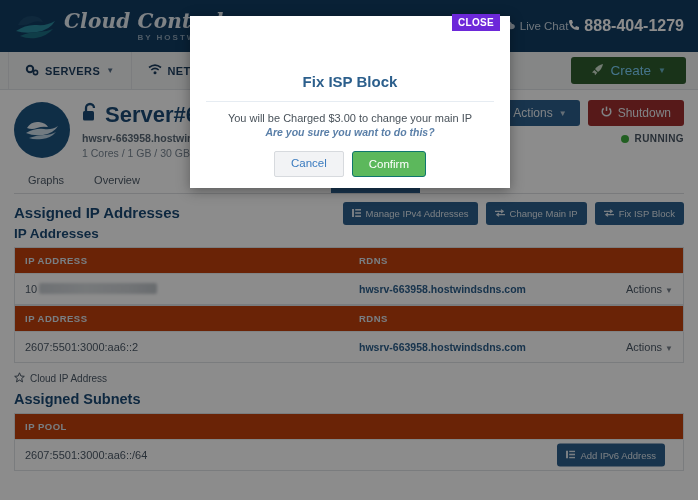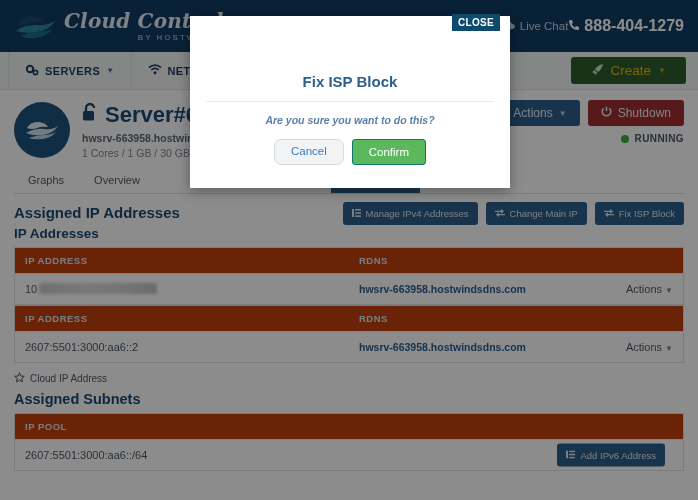--- a/index.html
+++ b/index.html
@@ -71,21 +71,21 @@
     letter-spacing: .4px;
     color: #1c3d5e;
     border-right: 1px solid #e2e4e7;
     cursor: pointer;
   }
   .subnav-item:first-child { border-left: 1px solid #e2e4e7; }
   .caret { font-size: 8px; opacity: .75; }
   .create-btn {
     margin: 5px 12px 5px auto;
     background: #2f5d2f;
-    color: #eab308;
+    color: #7dd3fc;
     border-radius: 3px;
     display: flex; align-items: center; gap: 7px;
     padding: 0 20px;
     font-size: 13.5px;
     cursor: pointer;
     justify-content: center;
   }
 
   
   .srv-header {
@@ -200,21 +200,21 @@
   
   #modal {
     position: absolute; z-index: 100;
     left: 190px; top: 16px;
     width: 320px; height: 172px;
     background: #ffffff;
     box-shadow: 0 3px 12px rgba(0,0,0,.35);
   }
   .close-btn {
     position: absolute; right: 10px; top: -2px;
-    background: #0c4a6e; color: #ffffff;
+    background: #6d28d9; color: #ffffff;
     font-size: 10px; font-weight: bold; letter-spacing: .3px;
     padding: 3px 6px; cursor: pointer;
   }
   .modal-title {
     text-align: center; font-size: 15px; font-weight: bold;
     color: #2c5f8c; padding-top: 57px;
   }
   .modal-rule {
     height: 1px; background: #e6ecf2;
     margin: 11px 16px 0 16px;
@@ -224,21 +224,21 @@
   .modal-line2 {
     font-size: 10.5px; font-style: italic; font-weight: bold;
     color: #5a7fa8; margin-top: 2px;
   }
   .modal-btns {
     display: flex; justify-content: center; gap: 8px; margin-top: 13px;
   }
   .btn-cancel {
     background: #f2f3f5; border: 1px solid #d7dade;
     color: #3a7bbf; font-size: 11.5px;
-    padding: 5px 16px; border-radius: 7px; cursor: pointer;
+    padding: 5px 16px; border-radius: 2px; cursor: pointer;
   }
   .btn-confirm {
     background: #5cb85c; border: 1px solid #0f766e;
     color: #ffffff; font-size: 11.5px;
     padding: 6px 16px; border-radius: 3px; cursor: pointer;
   }
 </style>
 </head>
 <body>
 
@@ -487,20 +487,21 @@
 
   <div id="dimmer"></div>
 
   <div id="modal">
     <div class="close-btn">
       <span>CLOSE</span>
     </div>
     <div class="modal-title">Fix ISP Block</div>
     <div class="modal-rule"></div>
     <div class="modal-body">
+      <div class="modal-line1">You will be Charged $3.00 to change your main IP</div>
       <div class="modal-line2">Are you sure you want to do this?</div>
       <div class="modal-btns">
         <div class="btn-cancel">
           <span>Cancel</span>
         </div>
         <div class="btn-confirm">
           <span>Confirm</span>
         </div>
       </div>
     </div>

